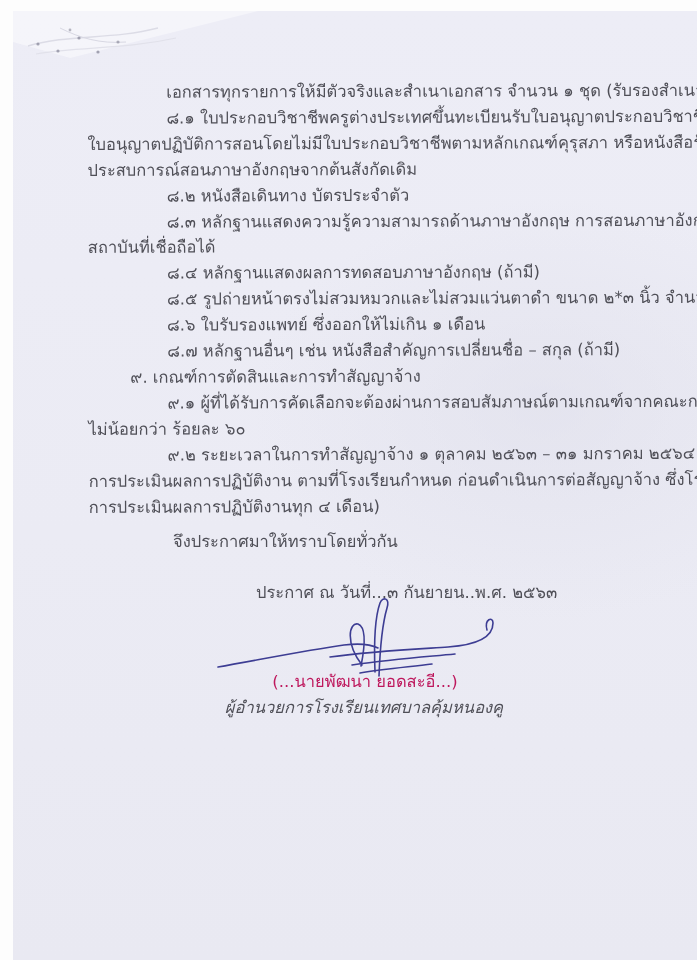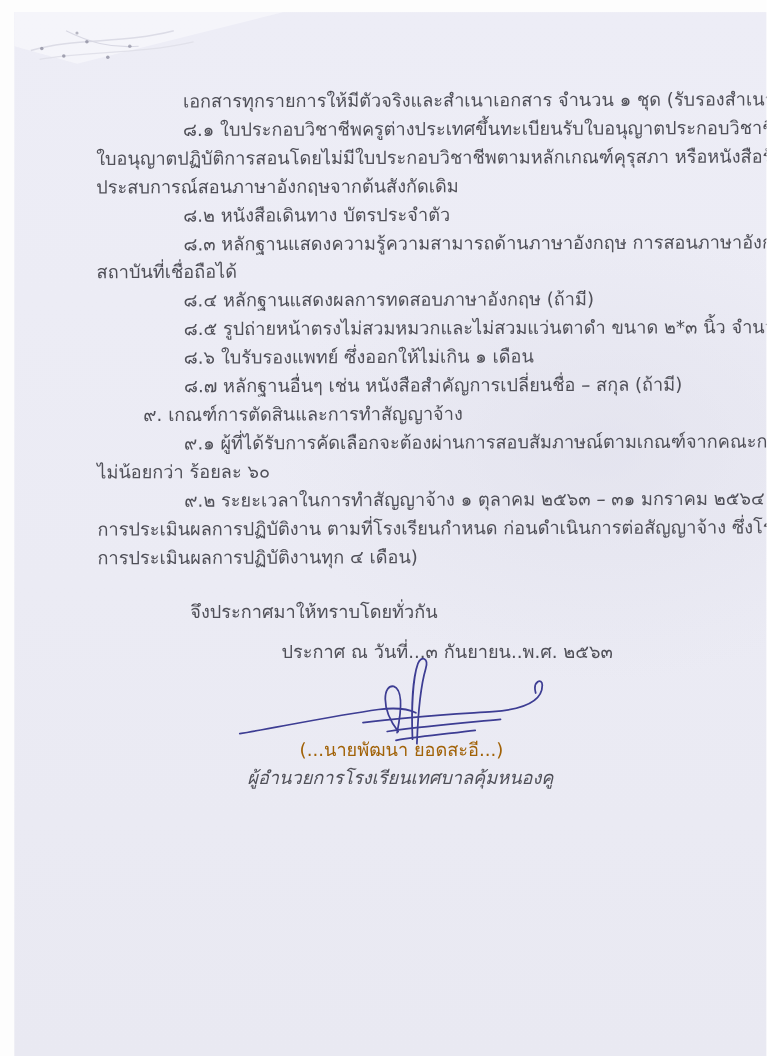--- a/index.html
+++ b/index.html
@@ -19,33 +19,33 @@
   }
   .content {
     position:absolute; left:88px; top:79px; width:540px;
     color:#4f4f57; font-size:16.5px; line-height:25.9px;
     transform:rotate(-0.2deg);
   }
   .line { white-space:nowrap; }
   .in1 { padding-left:79px; }
   .in2 { padding-left:42px; }
   .closing-line {
-    position:absolute; left:173px; top:543px;
+    position:absolute; left:173px; top:528px;
     color:#4f4f57; font-size:16.5px; white-space:nowrap;
   }
   .date-line {
     position:absolute; left:256px; top:579px;
     color:#4f4f57; font-size:16.5px; white-space:nowrap;
   }
   .signature {
     position:absolute; left:212px; top:593px; width:300px; height:95px;
   }
   .signer-name {
     position:absolute; left:365px; top:668px; transform:translateX(-50%);
-    color:#a16207; font-size:16.5px; white-space:nowrap;
+    color:#be185d; font-size:16.5px; white-space:nowrap;
   }
   .signer-title {
     position:absolute; left:364px; top:694px; transform:translateX(-50%);
     color:#4f4f57; font-size:16.5px; white-space:nowrap;font-style:italic;
   }
 </style>
 </head>
 <body>
 
 <div class="scan">

